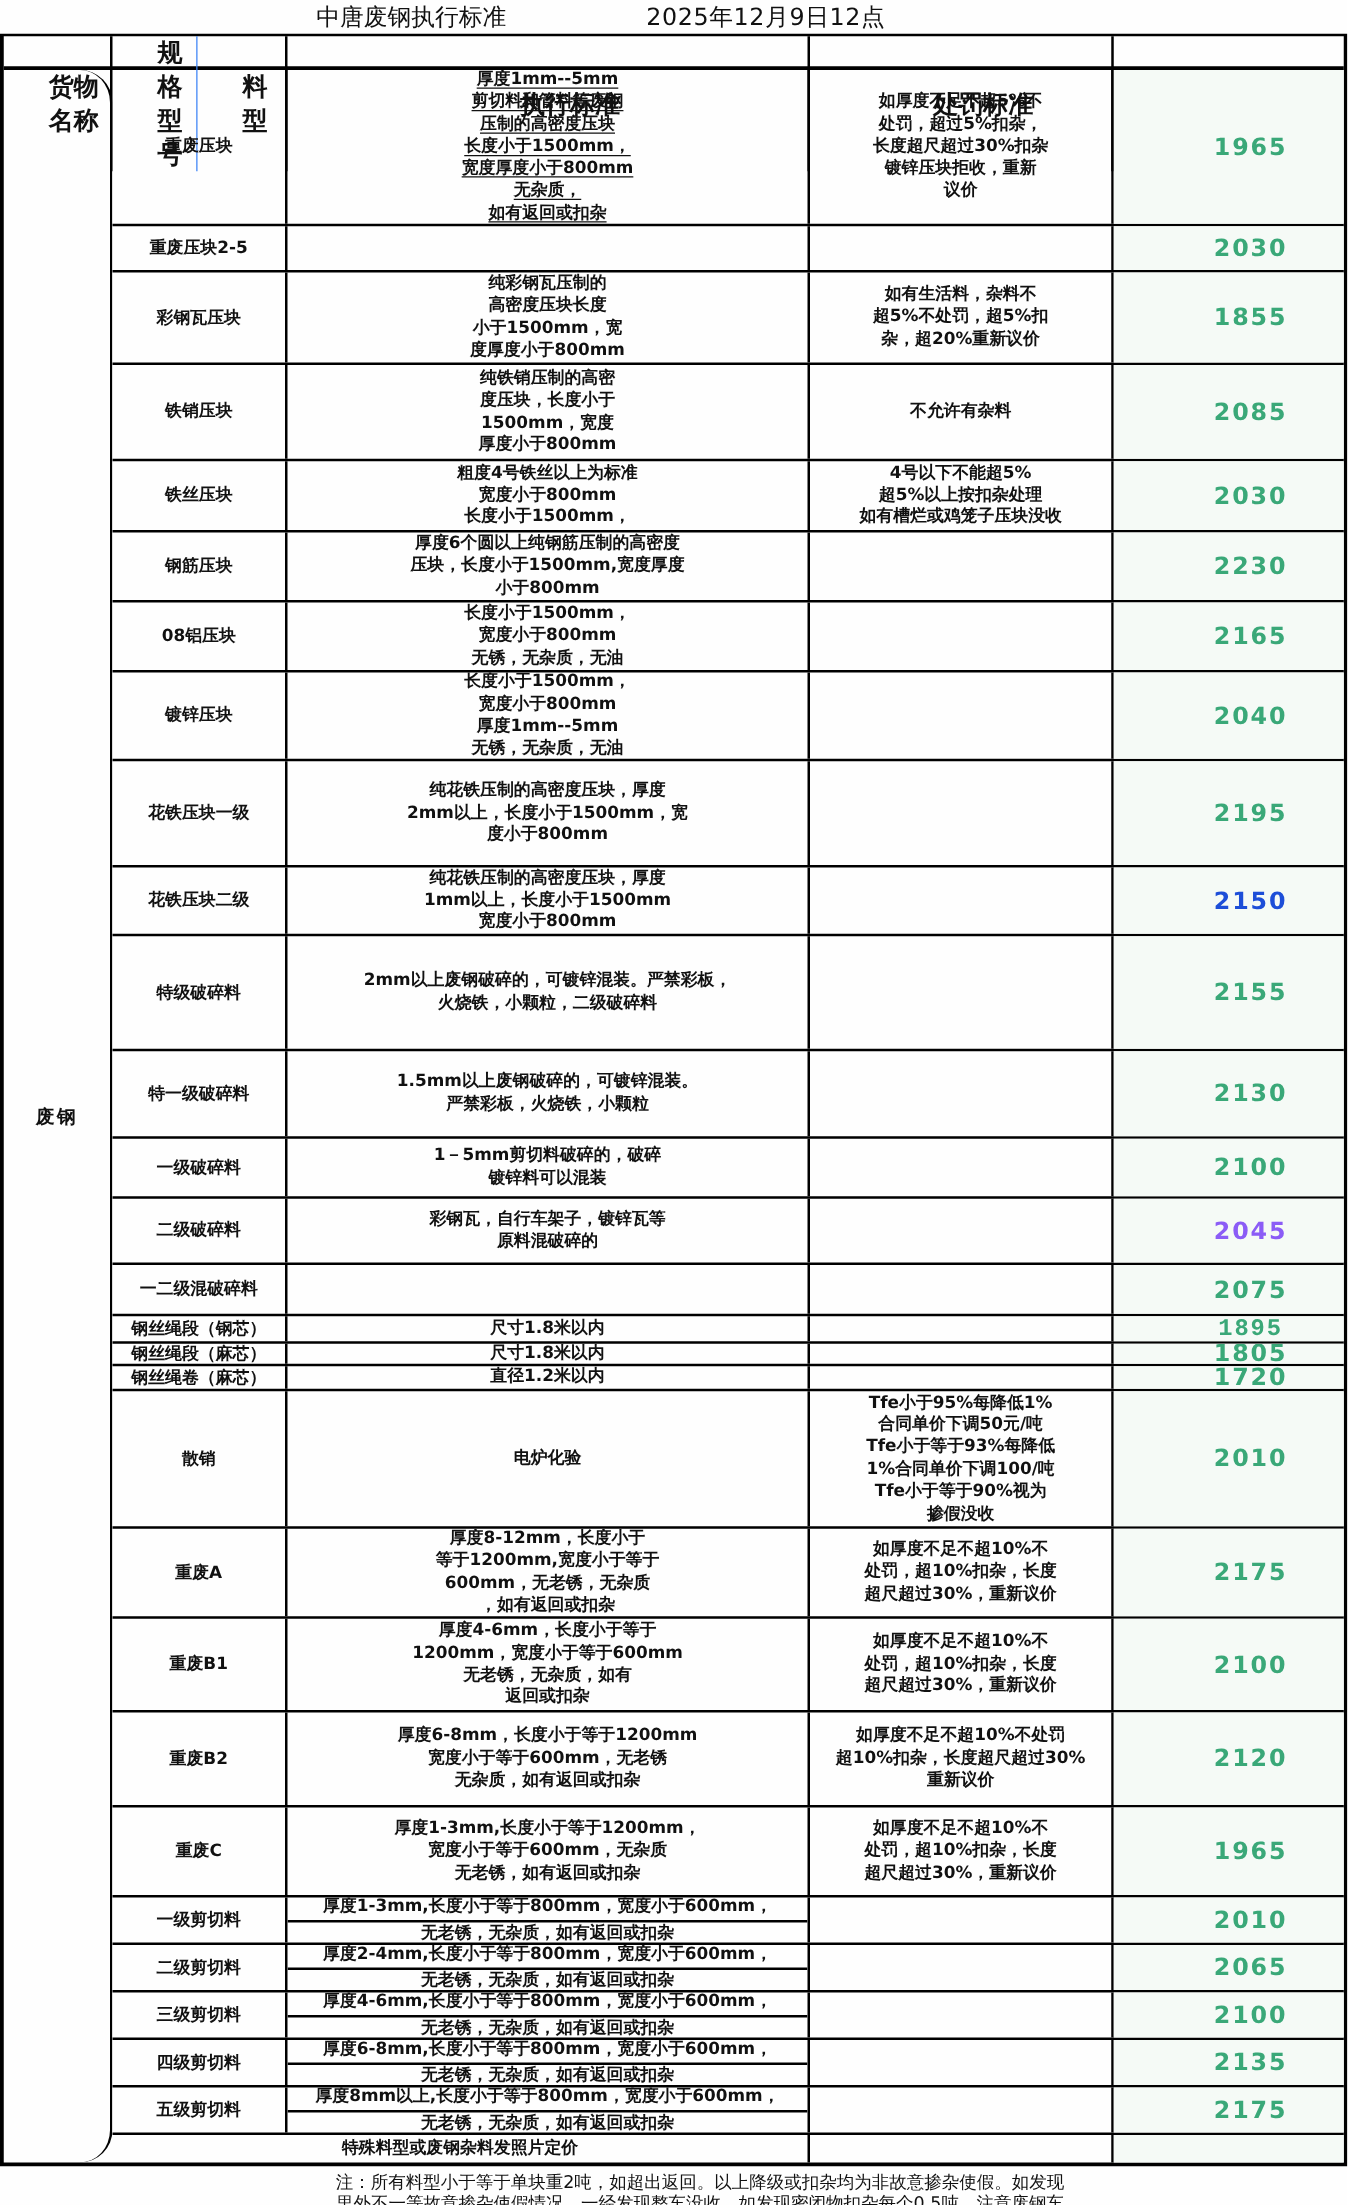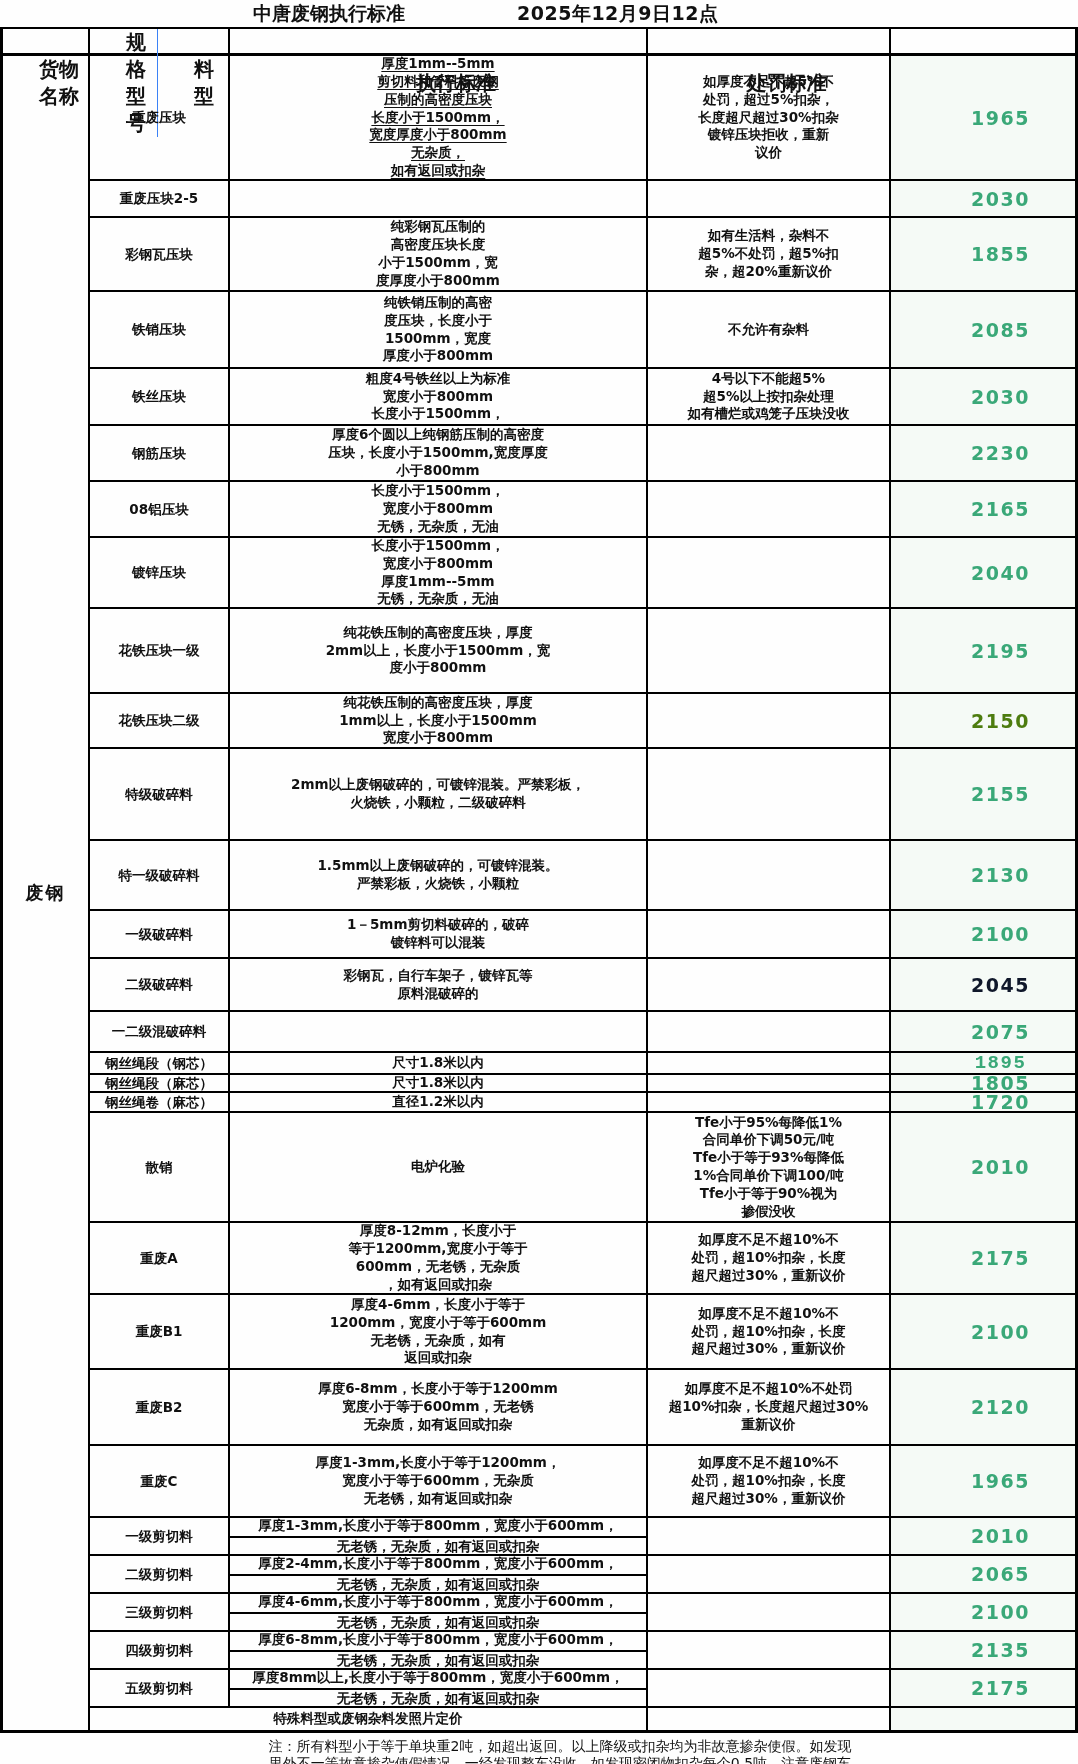--- a/index.html
+++ b/index.html
@@ -1,27 +1,27 @@
 <!DOCTYPE html>
 <html><head>
 <meta charset="utf-8">
 <style>
   html,body{margin:0;padding:0;background:#ffffff;}
   body{width:1078px;font-family:"DejaVu Sans","Liberation Sans",sans-serif;color:#111;}
   .sheet{width:1078px;height:1764px;background:#fefefe;box-sizing:border-box;overflow:hidden;}
-  .title-bar{height:27px;display:flex;align-items:center;font-weight:bold;font-size:19px;}
+  .title-bar{height:27px;display:flex;align-items:center;font-weight:normal;font-size:19px;}
   .title-bar .t1{margin-left:253px;}
   .title-bar .t2{margin-left:112px;letter-spacing:.5px;}
   .tbl{width:1078px;box-sizing:border-box;border:3px solid #000;border-top:2px solid #000;}
   .header-row{display:grid;grid-template-columns:87px 68px 72px 418px 243px 184px;height:27px;border-bottom:3px solid #000;box-sizing:border-box;}
   .hcell{display:flex;align-items:center;justify-content:center;font-weight:bold;font-size:20px;border-right:2px solid #000;box-sizing:border-box;padding-left:36px;}
   .hcell:last-child{border-right:none;}
   .hcell.nb{border-right:1px solid #3b82f6;}
   .body-wrap{display:flex;}
-  .cat-cell{width:87px;border-right:2px solid #000;box-sizing:border-box;display:flex;align-items:center;justify-content:center;font-weight:bold;font-size:18px;letter-spacing:2px;}
+  .cat-cell{width:87px;border-right:2px solid #000;box-sizing:border-box;display:flex;align-items:center;justify-content:center;font-weight:bold;font-size:15px;letter-spacing:2px;border-radius:26px;}
   .rows{width:985px;}
   .row{display:grid;grid-template-columns:140px 418px 243px 184px;border-bottom:2px solid #000;box-sizing:border-box;}
   .row.last{border-bottom:none;}
   .row.special{grid-template-columns:558px 243px 184px;}
   .cell{border-right:2px solid #000;box-sizing:border-box;display:flex;flex-direction:column;align-items:center;justify-content:center;overflow:hidden;}
   .cell:last-child{border-right:none;}
   .name-cell{font-weight:bold;font-size:13.5px;text-align:center;line-height:1.25;}
   .std-cell,.pen-cell{font-weight:bold;font-size:13.5px;}
   .std-line,.pen-line{width:100%;text-align:center;line-height:1.32;white-space:nowrap;}
   .row.u .std-line{text-decoration:underline;text-underline-offset:3px;}
@@ -164,21 +164,21 @@
             <div class="cell price-cell" style="color: rgb(58, 168, 120);">2195</div>
           </div>
           <div class="row" style="height: 55px;">
             <div class="cell name-cell">花铁压块二级</div>
             <div class="cell std-cell">
               <div class="std-line">纯花铁压制的高密度压块，厚度</div>
               <div class="std-line">1mm以上，长度小于1500mm</div>
               <div class="std-line">宽度小于800mm</div>
             </div>
             <div class="cell pen-cell"></div>
-            <div class="cell price-cell" style="color: #4d7c0f;">2150</div>
+            <div class="cell price-cell" style="color: #1d4ed8;">2150</div>
           </div>
           <div class="row" style="height: 92px;">
             <div class="cell name-cell">特级破碎料</div>
             <div class="cell std-cell">
               <div class="std-line">2mm以上废钢破碎的，可镀锌混装。严禁彩板，</div>
               <div class="std-line">火烧铁，小颗粒，二级破碎料</div>
             </div>
             <div class="cell pen-cell"></div>
             <div class="cell price-cell" style="color: rgb(58, 168, 120);">2155</div>
           </div>
@@ -200,21 +200,21 @@
             <div class="cell pen-cell"></div>
             <div class="cell price-cell" style="color: rgb(58, 168, 120);">2100</div>
           </div>
           <div class="row" style="height: 53px;">
             <div class="cell name-cell">二级破碎料</div>
             <div class="cell std-cell">
               <div class="std-line">彩钢瓦，自行车架子，镀锌瓦等</div>
               <div class="std-line">原料混破碎的</div>
             </div>
             <div class="cell pen-cell"></div>
-            <div class="cell price-cell" style="color: #0f172a;">2045</div>
+            <div class="cell price-cell" style="color: #8b5cf6;">2045</div>
           </div>
           <div class="row" style="height: 41px;">
             <div class="cell name-cell">一二级混破碎料</div>
             <div class="cell std-cell"></div>
             <div class="cell pen-cell"></div>
             <div class="cell price-cell" style="color: rgb(58, 168, 120);">2075</div>
           </div>
           <div class="row" style="height: 22px;">
             <div class="cell name-cell">钢丝绳段（钢芯）</div>
             <div class="cell std-cell">

